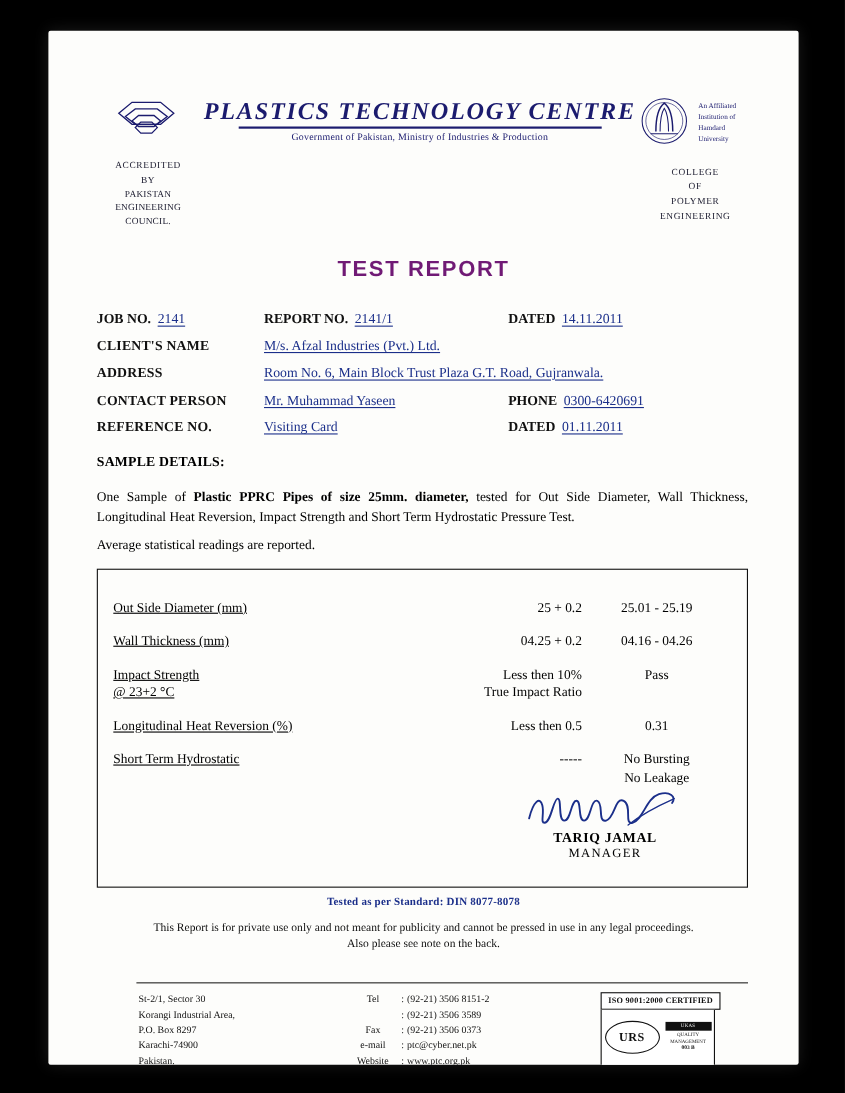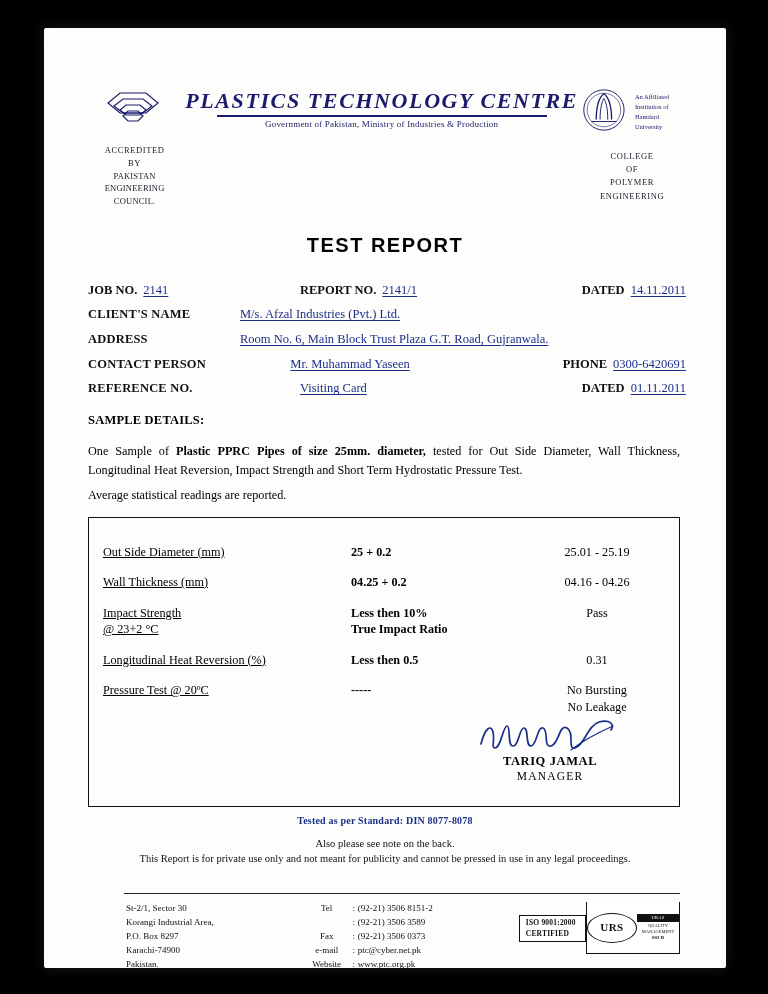--- a/index.html
+++ b/index.html
@@ -98,38 +98,37 @@
     margin-top: 16px;
     text-align: center;
   }
 
   
   .report-title {
     text-align: center;
     font-family: "Liberation Sans", sans-serif;
     font-size: 20px;
     font-weight: bold;
-    color: #000000;
+    color: #701a75;
     letter-spacing: 1.5px;
     margin-top: 26px;
   }
 
   
   .meta {
     margin-top: 26px;
     padding-left: 4px;
     font-size: 12.5px;
     color: #111;
   }
   .meta-row {
     display: flex;
     align-items: baseline;
     margin-bottom: 9px;
     line-height: 1.25;
-    justify-content: space-between;
   }
   .m-label {
     font-weight: bold;
     font-size: 12.5px;
     letter-spacing: 0.2px;
   }
   .c1 { width: 152px; }
   .c2 { width: 222px; }
   .val {
     color: #1b2f8a;
@@ -180,21 +179,21 @@
   .rh-3 { flex: 1; text-align: center; }
 
   .res-row {
     display: flex;
     align-items: flex-start;
     font-size: 12.2px;
     margin-top: 14px;
     line-height: 1.35;
   }
   .rc-1 { width: 248px; text-decoration: underline; }
-  .rc-2 { width: 178px; text-align: left; font-weight: bold; }
+  .rc-2 { width: 178px; text-align: right; }
   .rc-3 { flex: 1; text-align: center; }
 
   .sign-area {
     position: absolute;
     right: 24px;
     bottom: 24px;
     width: 210px;
     text-align: center;
   }
   .sig-svg { display: block; margin: 0 auto; }
@@ -237,21 +236,21 @@
     padding: 8px 6px 0 42px;
     font-size: 9px;
     color: #111;
     line-height: 1.55;
   }
   .f-addr { width: 190px; }
   .f-contact { width: 230px; text-align: center; }
   .f-contact .crow { display: flex; }
   .f-contact .ck { width: 46px; }
   .f-contact .csep { width: 8px; }
-  .f-marks { flex: 1; display: flex; flex-direction: row; align-items: center; }
+  .f-marks { flex: 1; display: flex; flex-direction: column; align-items: flex-start; }
   .iso-bar {
     border: 1px solid #111;
     font-size: 7.5px;
     font-weight: bold;
     letter-spacing: 0.2px;
     padding: 1px 6px;
     background: #fff;
   }
   .marks-box {
     border: 1px solid #111;
@@ -416,21 +415,21 @@
     </div>
 
     <div class="res-row">
       <div class="rc-1">Longitudinal Heat Reversion (%)</div>
       <div class="rc-2">Less then 0.5</div>
       <div class="rc-3">0.31</div>
     </div>
 
     <div class="res-row">
       <div class="rc-1">
-        <div>Pressure Test @ 20ºC</div>
+        <div>Short Term Hydrostatic</div>
       </div>
       <div class="rc-2">-----</div>
       <div class="rc-3">
         <div>No Bursting</div>
         <div>No Leakage</div>
       </div>
     </div>
 
     <div class="sign-area">
       <svg class="sig-svg" width="150" height="42" viewBox="0 0 150 42">
@@ -438,22 +437,22 @@
         <path d="M96 36 C106 28, 120 20, 138 12" fill="none" stroke="#1b2f8a" stroke-width="1.2" stroke-linecap="round"></path>
       </svg>
       <div class="sig-name">TARIQ JAMAL</div>
       <div class="sig-role">MANAGER</div>
     </div>
   </div>
 
   <div class="std-line">Tested as per Standard: DIN 8077-8078</div>
 
   <div class="disclaimer">
+    <div>This Report is for private use only and not meant for publicity and cannot be pressed in use in any legal proceedings.</div>
     <div>Also please see note on the back.</div>
-    <div>This Report is for private use only and not meant for publicity and cannot be pressed in use in any legal proceedings.</div>
   </div>
 
   <div class="foot-rule"></div>
   <div class="footer">
 
     <div class="f-addr">
       <div>St-2/1, Sector 30</div>
       <div>Korangi Industrial Area,</div>
       <div>P.O. Box 8297</div>
       <div>Karachi-74900</div>

